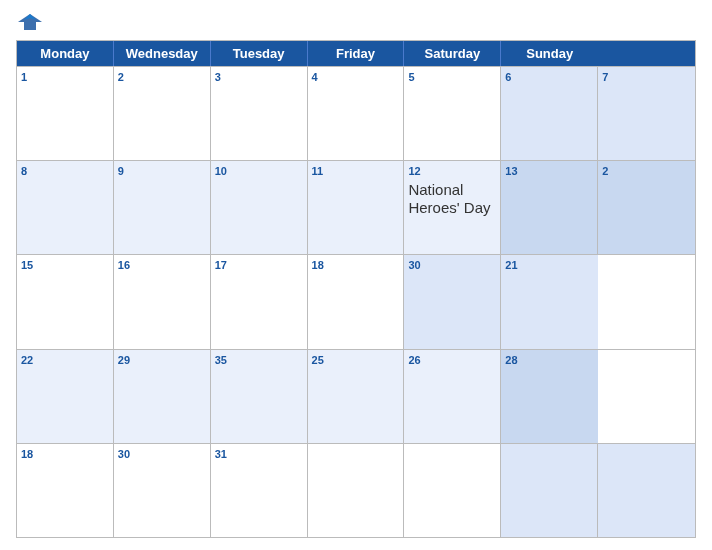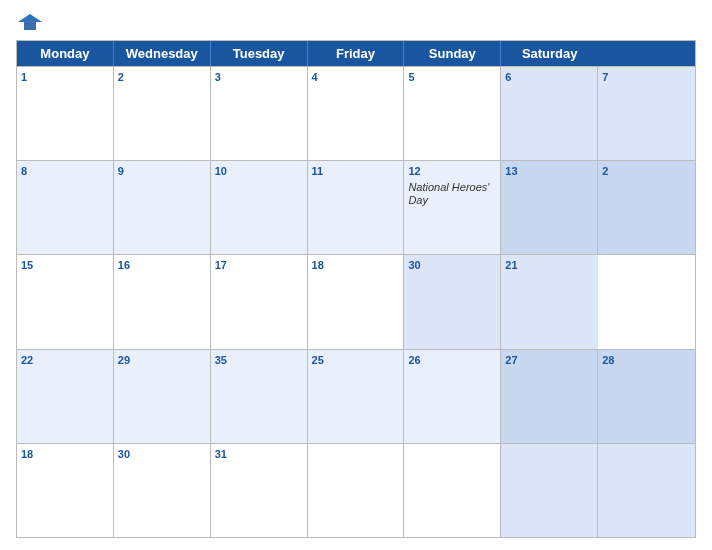--- a/index.html
+++ b/index.html
@@ -98,25 +98,24 @@
     .cal-cell:last-child {
       border-right: none;
     }
     .cell-date {
       font-size: 11px;
       color: #1a56a0;
       font-weight: bold;
       line-height: 1.3;
     }
     .cell-event {
-      font-size: 11px;
+      font-size: 15px;
       color: #333;
       margin-top: 2px;
       line-height: 1.2;
-      font-style: italic;
     }
     .cal-cell.weekend {
       background: #e8eefc;
     }
     .cal-cell.weekday {
       background: #fff;
     }
     
     .cal-row:nth-child(odd) .cal-cell.weekday {
       background: #fff;
@@ -148,22 +147,22 @@
     <div class="title"></div>
     <div class="country"></div>
   </div>
 
   <div class="calendar">
     <div class="cal-header-row">
     <div class="cal-header-cell">Monday</div>
         <div class="cal-header-cell">Wednesday</div>
         <div class="cal-header-cell">Tuesday</div>
         <div class="cal-header-cell">Friday</div>
+        <div class="cal-header-cell">Saturday</div>
         <div class="cal-header-cell">Sunday</div>
-        <div class="cal-header-cell">Saturday</div>
       </div>
     <div class="cal-body">
     <div class="cal-row">
           <div class="cal-cell weekday">
             <div class="cell-date">1</div>
           </div>
           <div class="cal-cell weekday">
             <div class="cell-date">2</div>
           </div>
           <div class="cal-cell weekday">
@@ -234,23 +233,20 @@
             <div class="cell-date">29</div>
           </div>
           <div class="cal-cell weekday">
             <div class="cell-date">35</div>
           </div>
           <div class="cal-cell weekday">
             <div class="cell-date">25</div>
           </div>
           <div class="cal-cell weekday">
             <div class="cell-date">26</div>
-          </div>
-          <div class="cal-cell weekend">
-            <div class="cell-date">27</div>
           </div>
           <div class="cal-cell weekend">
             <div class="cell-date">28</div>
           </div>
         </div>
         <div class="cal-row">
           <div class="cal-cell weekday">
             <div class="cell-date">18</div>
           </div>
           <div class="cal-cell weekday">

